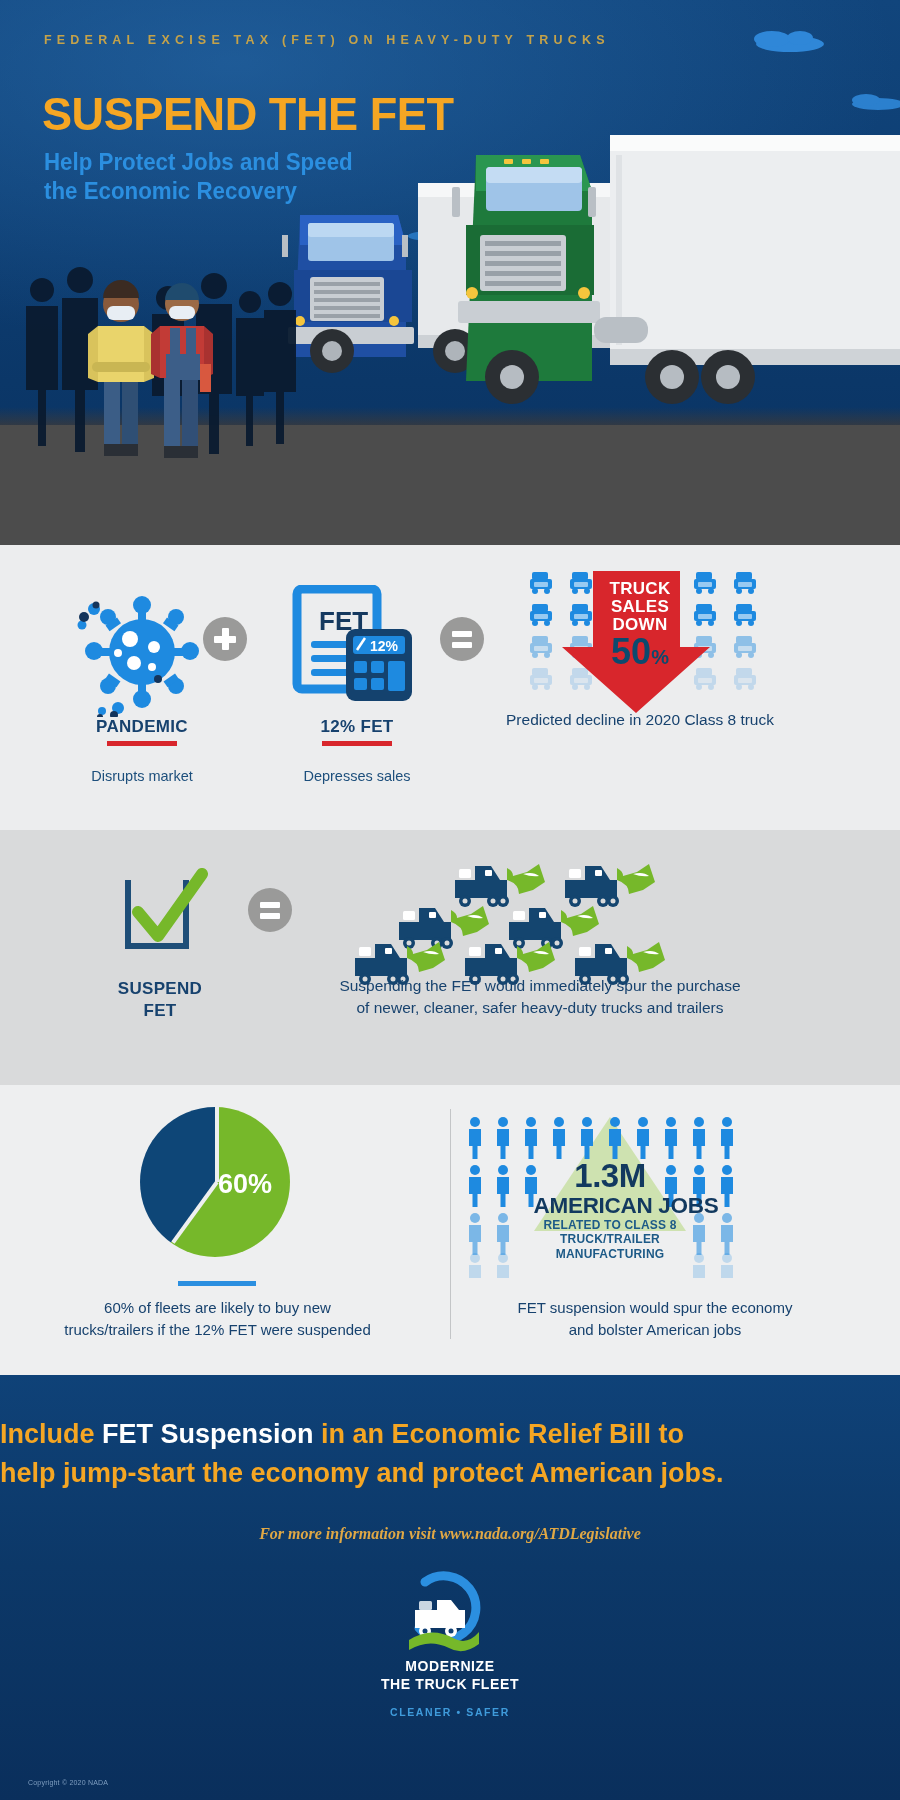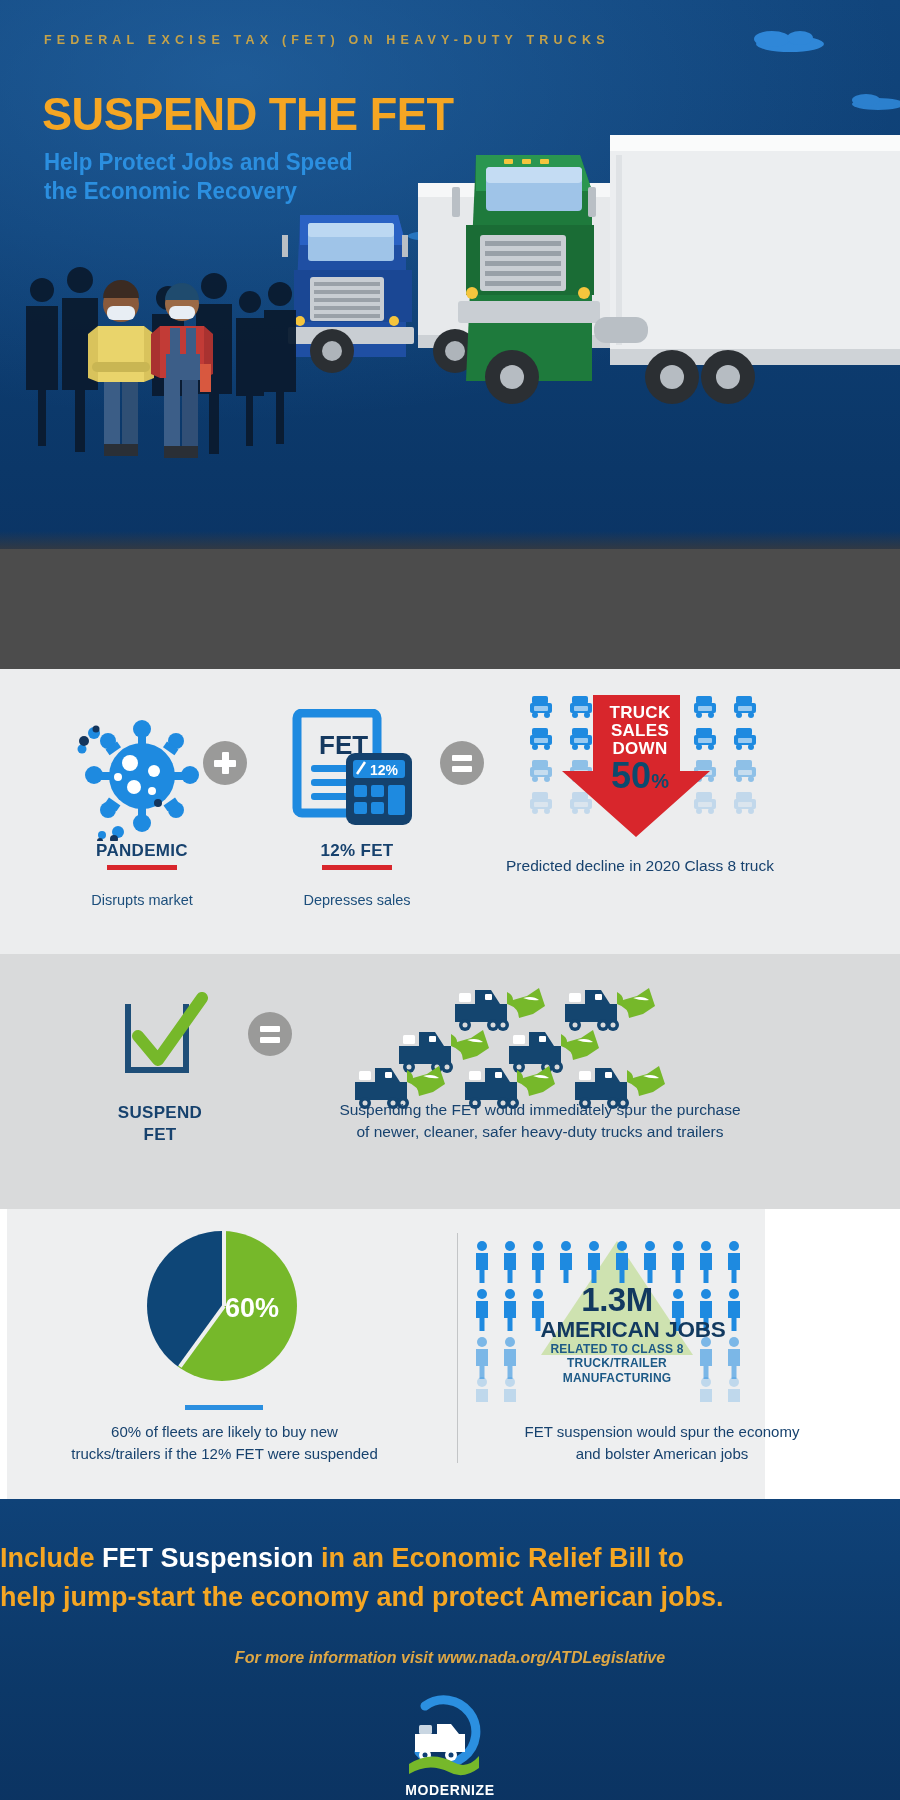--- a/index.html
+++ b/index.html
@@ -8,21 +8,21 @@
     font-family:"Liberation Sans", sans-serif;
     background:#ffffff;
     width:900px; height:1800px;
     overflow:hidden;
     position:relative;
   }
   .page { width:900px; height:1800px; position:relative; }
 
   
   .hero {
-    position:relative; width:900px; height:669px;
+    position:relative; width:900px; height:545px;
     background:linear-gradient(175deg,#0d3f72 0%, #0b3b6e 30%, #0a3ố 60%, #0a2f5c 100%);
     background:linear-gradient(180deg,#11457c 0%, #0e3f74 35%, #0b3768 70%, #0a3161 100%);
     overflow:hidden;
   }
   .hero-sky-glow{
     position:absolute; left:-10%; top:-20%; width:120%; height:90%;
     background:radial-gradient(ellipse at 30% 35%, rgba(42,110,175,.55) 0%, rgba(16,64,118,0) 62%);
   }
   .eyebrow {
     position:absolute; left:44px; top:33px;
@@ -77,21 +77,21 @@
   .sec3-label {
     position:absolute; font-size:17px; font-weight:800; color:#17426e;
     text-align:center; line-height:1.3; letter-spacing:.3px;
   }
   .sec3-cap {
     position:absolute; font-size:15.5px; color:#17426e; text-align:center;
     line-height:1.45; width:470px;
   }
 
   
-  .sec4 { position:relative; width:758px; height:290px; background:#eeeff0;margin-left:7px; }
+  .sec4 { position:relative; width:900px; height:290px; background:#eeeff0; }
   .divider-v { position:absolute; width:1px; background:#c3c5c7; }
   .pie-wrap { position:absolute; }
   .pie {
     width:150px; height:150px; border-radius:50%;
     background:conic-gradient(#76b82a 0deg 216deg, #0e4677 216deg 360deg);
     position:relative;
   }
   .pie-gap {
     position:absolute; left:50%; top:0; width:4px; height:50%;
     background:#eeeff0; transform-origin:bottom center;
@@ -111,21 +111,21 @@
     background:linear-gradient(180deg,#0f4278 0%, #0c3868 45%, #0a2f5c 100%);
     overflow:hidden;
   }
   .footer-head {
     position:absolute; left:0; top:40px; width:900px; 
     font-size:27px; font-weight:800; line-height:1.45; color:#f5a623;
   }
   .footer-head .wht { color:#ffffff; }
   .footer-link {
     position:absolute; left:0; top:150px; width:900px; text-align:center;
-    font-size:16px; font-style:italic; font-weight:700; color:#e0a845;
+    font-size:16px; font-style:italic; font-weight:700; color:#e0a845;font-family:Liberation Serif, serif;
   }
   .logo-wrap { position:absolute; left:0; top:195px; width:900px; text-align:center; }
   .logo-l1 { font-size:14px; font-weight:800; color:#ffffff; letter-spacing:.6px; line-height:1.25;}
   .logo-l2 { font-size:10.5px; font-weight:700; color:#3f9bdb; letter-spacing:1.6px; margin-top:13px;}
   .copyright {
     position:absolute; left:28px; bottom:14px; font-size:7px; color:#7f9ec0; letter-spacing:.2px;
   }
 </style>
 </head>
 <body>
@@ -430,21 +430,21 @@
     </div>
 
     <div class="lbl-head" style="left:62px; top:172px; width:160px;">PANDEMIC</div>
     <div class="red-rule" style="left:107px; top:196px; width:70px;"></div>
     <div class="lbl-sub" style="left:62px; top:208px; width:160px;">Disrupts market</div>
 
     <div class="lbl-head" style="left:272px; top:172px; width:170px;">12% FET</div>
     <div class="red-rule" style="left:322px; top:196px; width:70px;"></div>
     <div class="lbl-sub" style="left:272px; top:208px; width:170px;">Depresses sales</div>
 
-    <div class="cap-right" style="left:480px; top:186px;">
+    <div class="cap-right" style="left:480px; top:164px;">
       <div>Predicted decline in 2020 Class 8 truck</div>
     </div>
   </div>
 
   <div class="sec3">
     <svg width="110" height="90" style="position:absolute;left:120px;top:38px;">
       <path d="M8 12 L8 78 L66 78 L66 12" fill="none" stroke="#1e4e78" stroke-width="6"></path>
       <path d="M18 44 L38 68 L82 6" fill="none" stroke="#76b82a" stroke-width="12" stroke-linecap="round" stroke-linejoin="round"></path>
     </svg>
     <div class="sec3-label" style="left:80px; top:148px; width:160px;">

